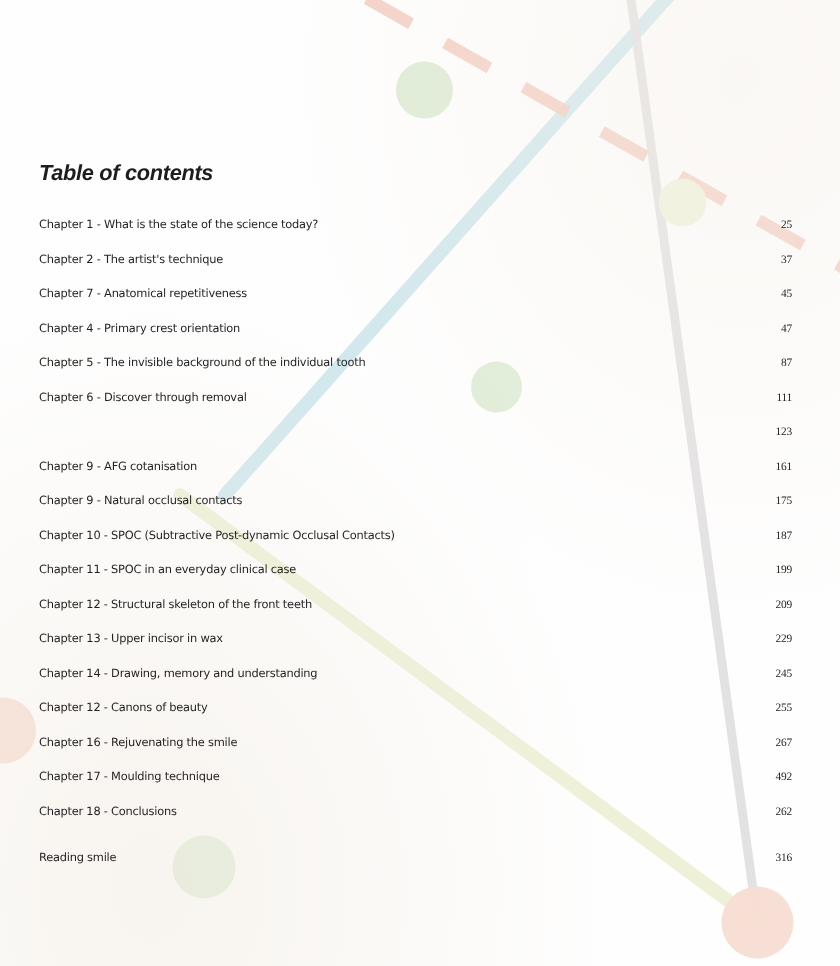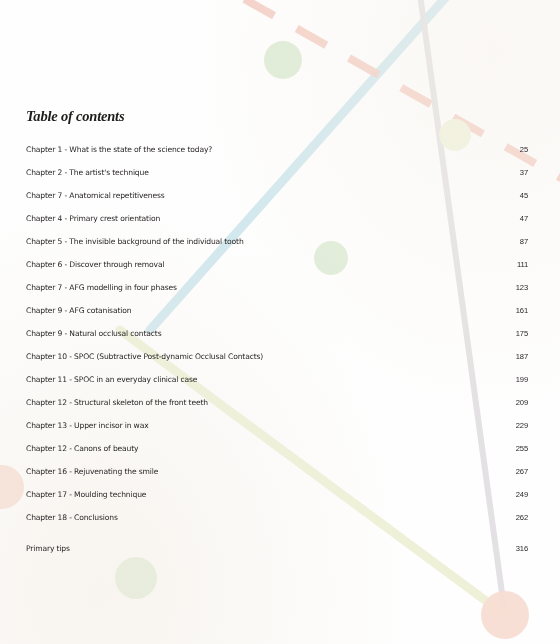--- a/index.html
+++ b/index.html
@@ -40,21 +40,21 @@
   .content {
     position: relative;
     z-index: 5;
     padding: 0;
   }
 
   .toc-title {
     position: absolute;
     left: 26px;
     top: 108px;
-    font-family: Liberation Serif, serif;
+    font-family: Liberation Sans, sans-serif;
     font-size: 14.5px;
     font-weight: bold;
     font-style: italic;
     letter-spacing: -0.2px;
     color: #1d1d1b;
     white-space: nowrap;
   }
 
   .toc-list {
     position: absolute;
@@ -73,21 +73,21 @@
   }
   .toc-label {
     font-family: "DejaVu Sans", sans-serif;
     font-size: 7.6px;
     letter-spacing: -0.15px;
     color: #231f20;
     flex: 0 0 auto;
   }
   .toc-filler { flex: 1 1 auto; }
   .toc-page {
-    font-family: Liberation Sans, sans-serif;
+    font-family: Liberation Serif, serif;
     font-size: 7.6px;
     letter-spacing: -0.15px;
     color: #231f20;
     flex: 0 0 auto;
     text-align: right;
     min-width: 18px;
   }
   .toc-row.extra { margin-top: 8px; }
 </style>
 </head>
@@ -157,21 +157,20 @@
         <span class="toc-page">87</span>
       </div>
 
       <div class="toc-row">
         <span class="toc-label">Chapter 6 - Discover through removal</span>
         <span class="toc-filler"></span>
         <span class="toc-page">111</span>
       </div>
 
       <div class="toc-row">
-        <span class="toc-label">Chapter 7 - AFG modelling in four phases</span>
         <span class="toc-filler"></span>
         <span class="toc-page">123</span>
       </div>
 
       <div class="toc-row">
         <span class="toc-label">Chapter 9 - AFG cotanisation</span>
         <span class="toc-filler"></span>
         <span class="toc-page">161</span>
       </div>
 
@@ -198,46 +197,51 @@
         <span class="toc-filler"></span>
         <span class="toc-page">209</span>
       </div>
 
       <div class="toc-row">
         <span class="toc-label">Chapter 13 - Upper incisor in wax</span>
         <span class="toc-filler"></span>
         <span class="toc-page">229</span>
       </div>
 
+      <div class="toc-row">
+        <span class="toc-label">Chapter 14 - Drawing, memory and understanding</span>
+        <span class="toc-filler"></span>
+        <span class="toc-page">245</span>
+      </div>
 
       <div class="toc-row">
         <span class="toc-label">Chapter 12 - Canons of beauty</span>
         <span class="toc-filler"></span>
         <span class="toc-page">255</span>
       </div>
 
       <div class="toc-row">
         <span class="toc-label">Chapter 16 - Rejuvenating the smile</span>
         <span class="toc-filler"></span>
         <span class="toc-page">267</span>
       </div>
 
       <div class="toc-row">
         <span class="toc-label">Chapter 17 - Moulding technique</span>
         <span class="toc-filler"></span>
-        <span class="toc-page">249</span>
+        <span class="toc-page">492</span>
       </div>
 
       <div class="toc-row">
         <span class="toc-label">Chapter 18 - Conclusions</span>
         <span class="toc-filler"></span>
         <span class="toc-page">262</span>
       </div>
 
       <div class="toc-row extra">
-        <span class="toc-label">Primary tips</span>
+        <span class="toc-label">Reading smile</span>
         <span class="toc-filler"></span>
         <span class="toc-page">316</span>
       </div>
 
     </div>
   </div>
 </div>
 
 </body></html>

